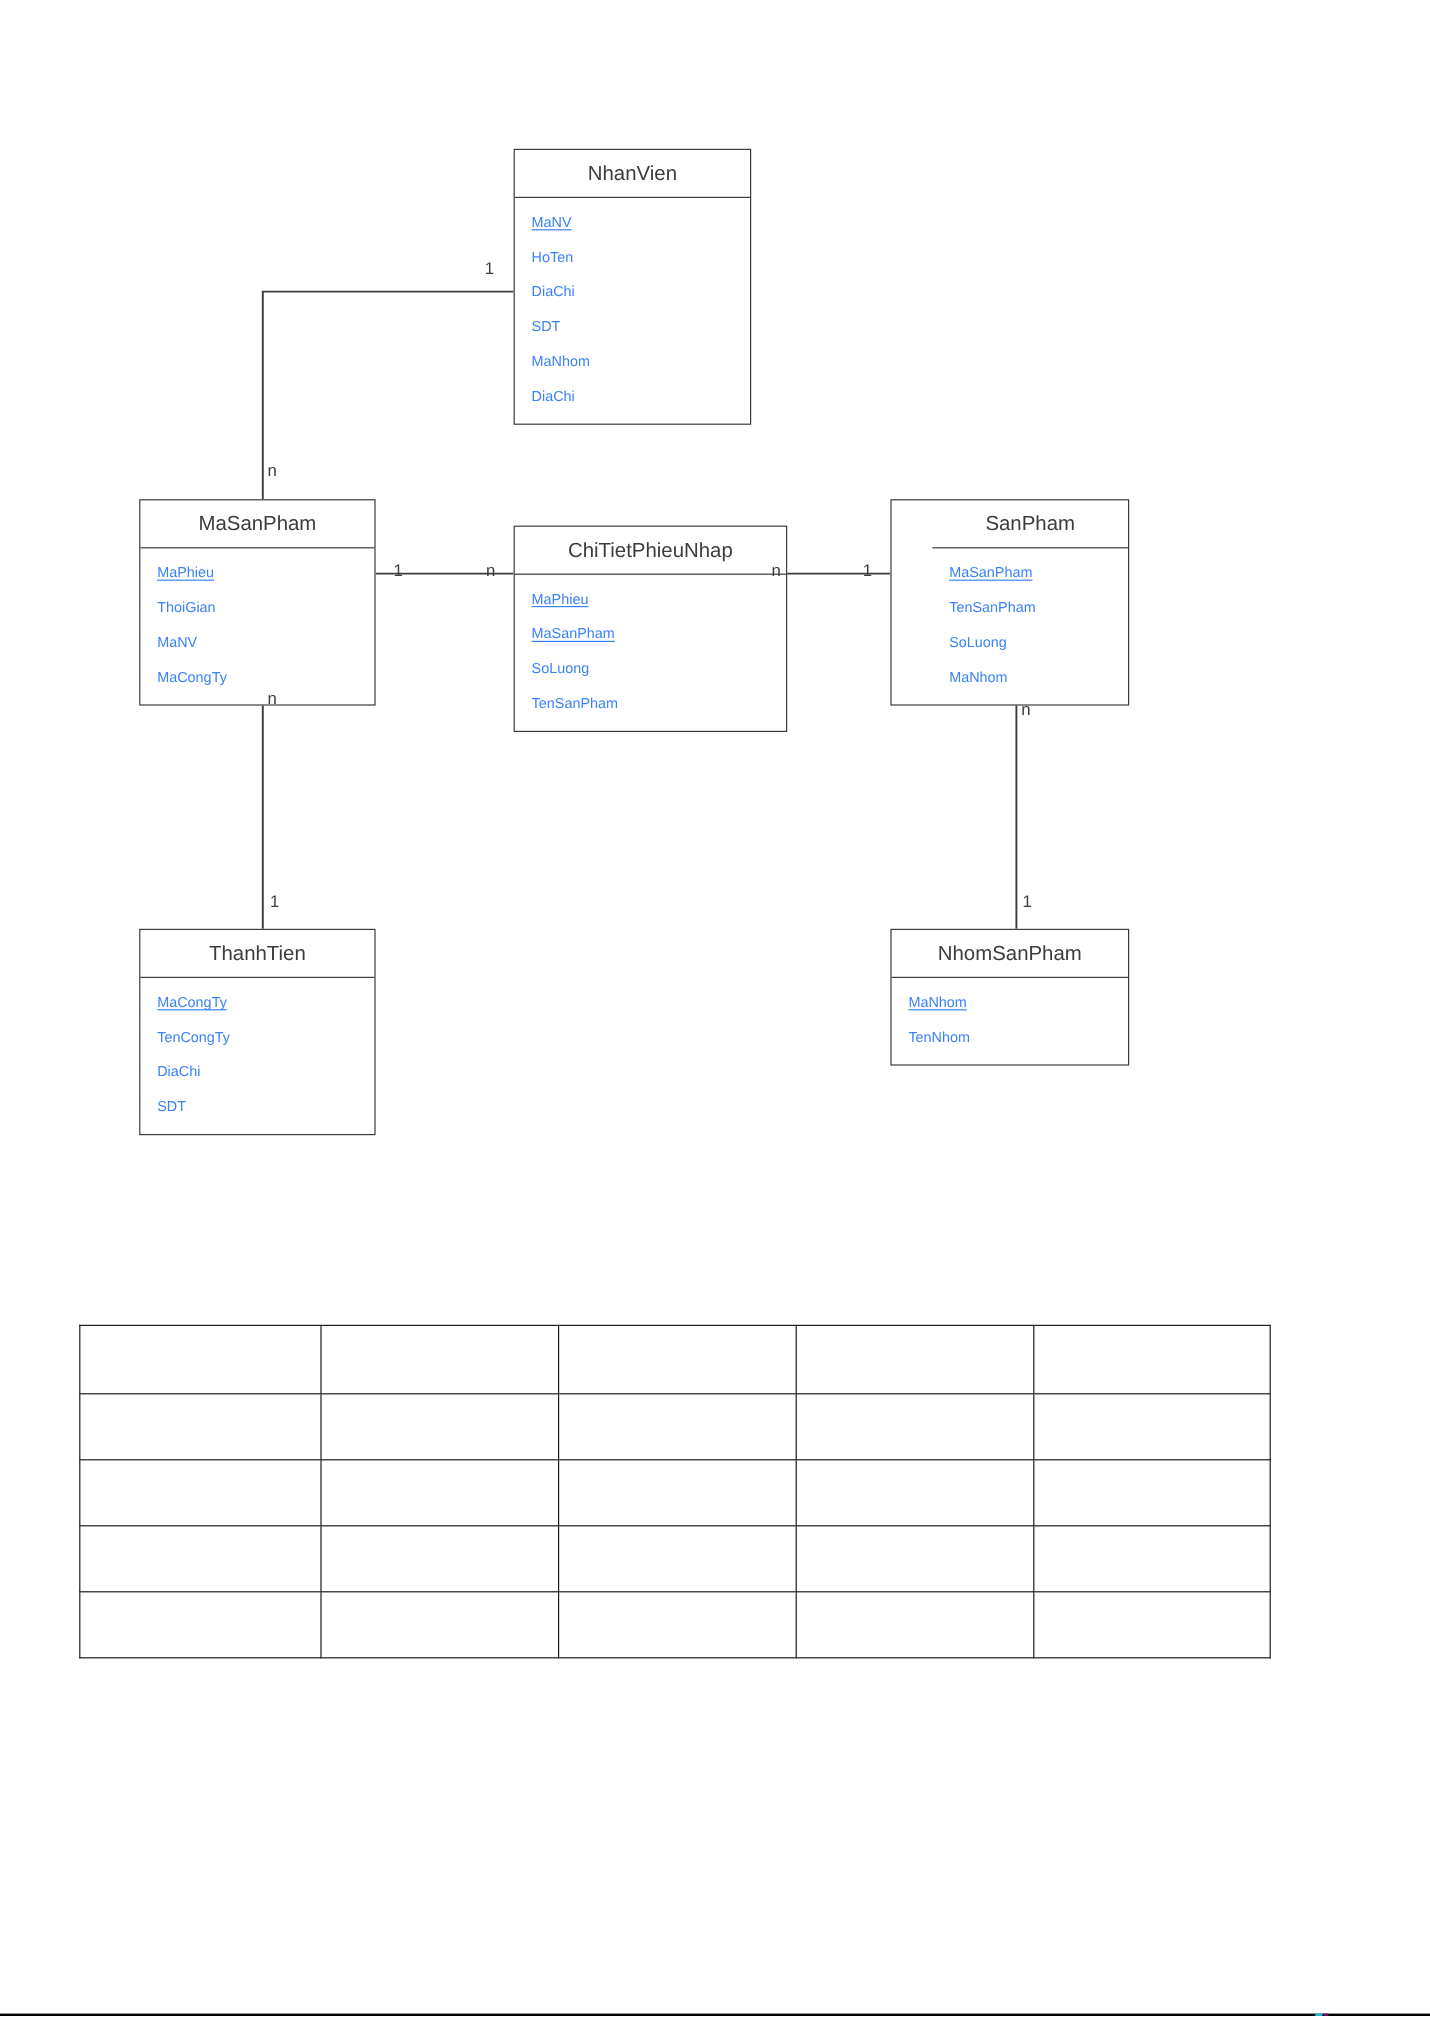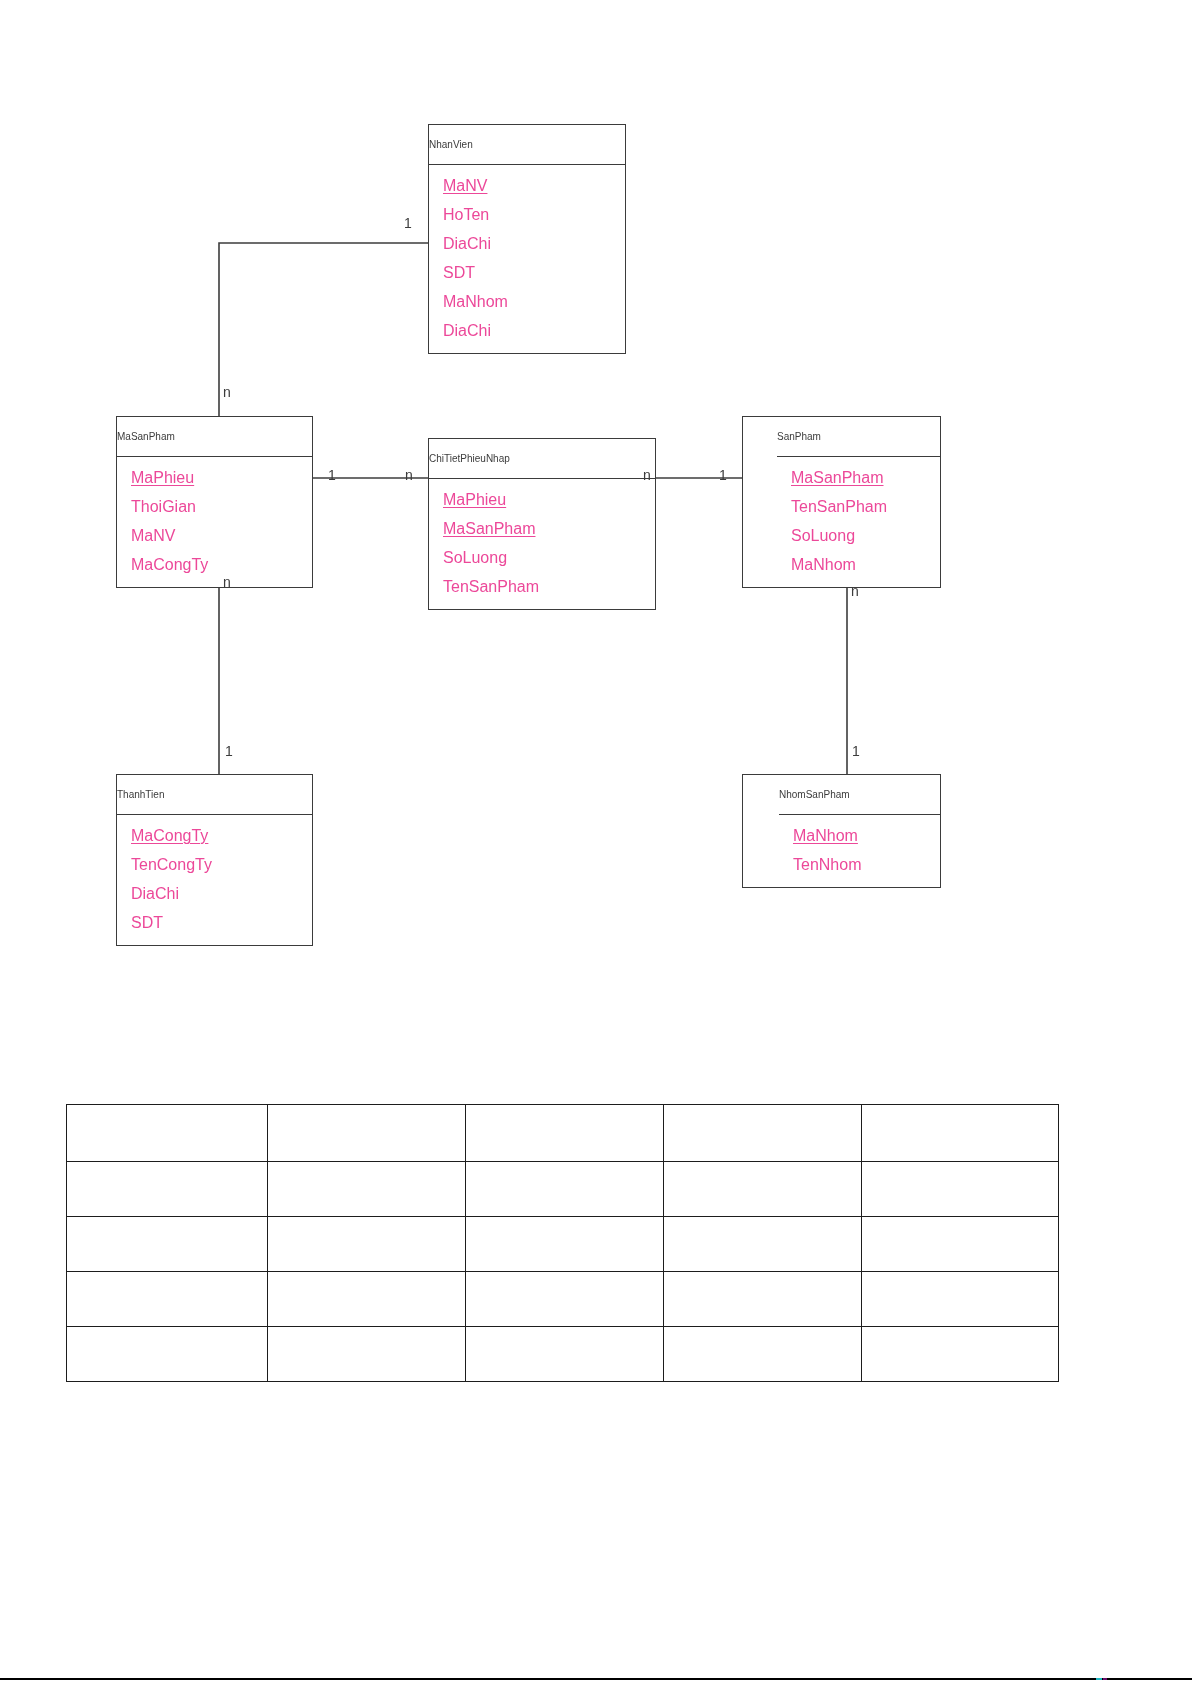--- a/index.html
+++ b/index.html
@@ -38,33 +38,34 @@
 
   .entity {
     position: absolute;
     box-sizing: border-box;
     background: #ffffff;
     border: 1.6px solid #3b3b3b;
   }
   .entity-title {
     height: 40px;
     line-height: 40px;
-    font-size: 10px;
+    text-align: center;
+    font-size: 17px;
     color: #3c3c3c;
     border-bottom: 1.6px solid #3b3b3b;
     box-sizing: border-box;
     white-space: nowrap;
     overflow: hidden;
   }
   .entity-attrs {
     padding: 6px 0 8px 0;
   }
   .attr {
-    font-size: 16px;
-    color: #ec4899;
+    font-size: 12px;
+    color: #3b82f6;
     padding: 0 0 0 14px;
     height: 29px;
     line-height: 29px;
     white-space: nowrap;
   }
   .attr > span.k {
     text-decoration: underline;
     text-decoration-thickness: 1px;
     text-underline-offset: 2px;
   }
@@ -191,21 +192,21 @@
     <div class="entity" style="left:116px; top:774px; width:197px;">
       <div class="entity-title">ThanhTien</div>
       <div class="entity-attrs">
         <div class="attr"><span class="k">MaCongTy</span></div>
         <div class="attr"><span>TenCongTy</span></div>
         <div class="attr"><span>DiaChi</span></div>
         <div class="attr"><span>SDT</span></div>
       </div>
     </div>
 
-    <div class="entity" style="left:742px; top:774px; width:199px;padding-left:36px;">
+    <div class="entity" style="left:742px; top:774px; width:199px;">
       <div class="entity-title">NhomSanPham</div>
       <div class="entity-attrs">
         <div class="attr"><span class="k">MaNhom</span></div>
         <div class="attr"><span>TenNhom</span></div>
       </div>
     </div>
 
     <div class="card-label" style="left:404px; top:216px;">1</div>
 
     <div class="card-label" style="left:223px; top:385px;">n</div>

